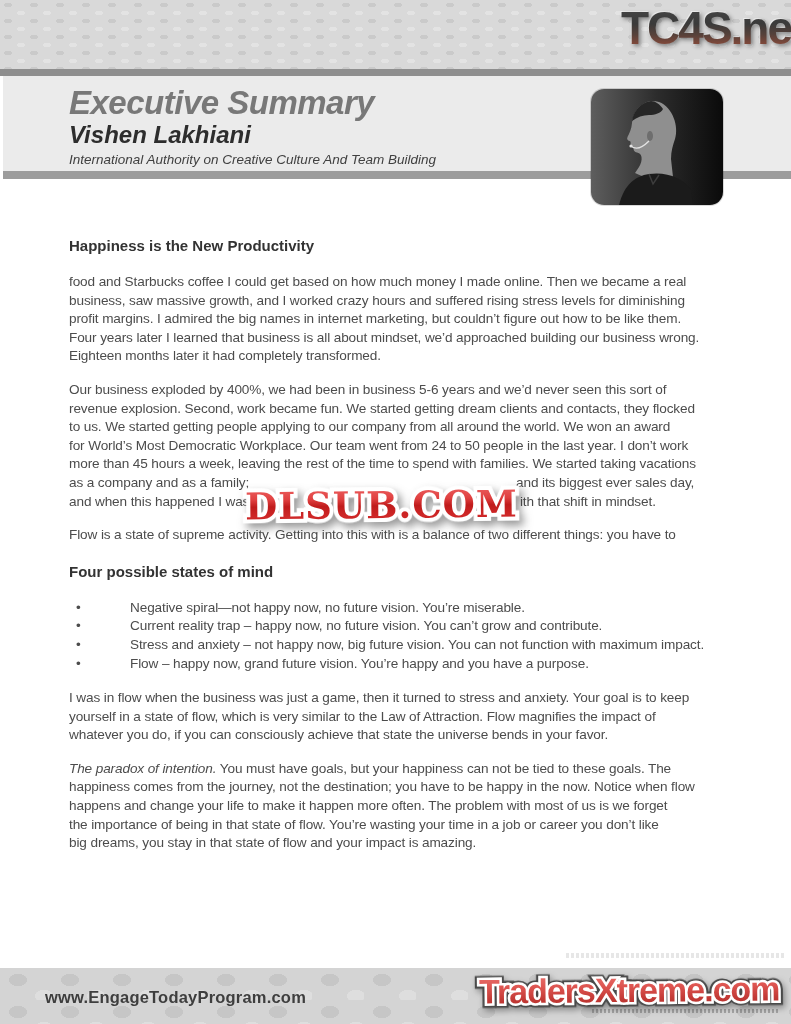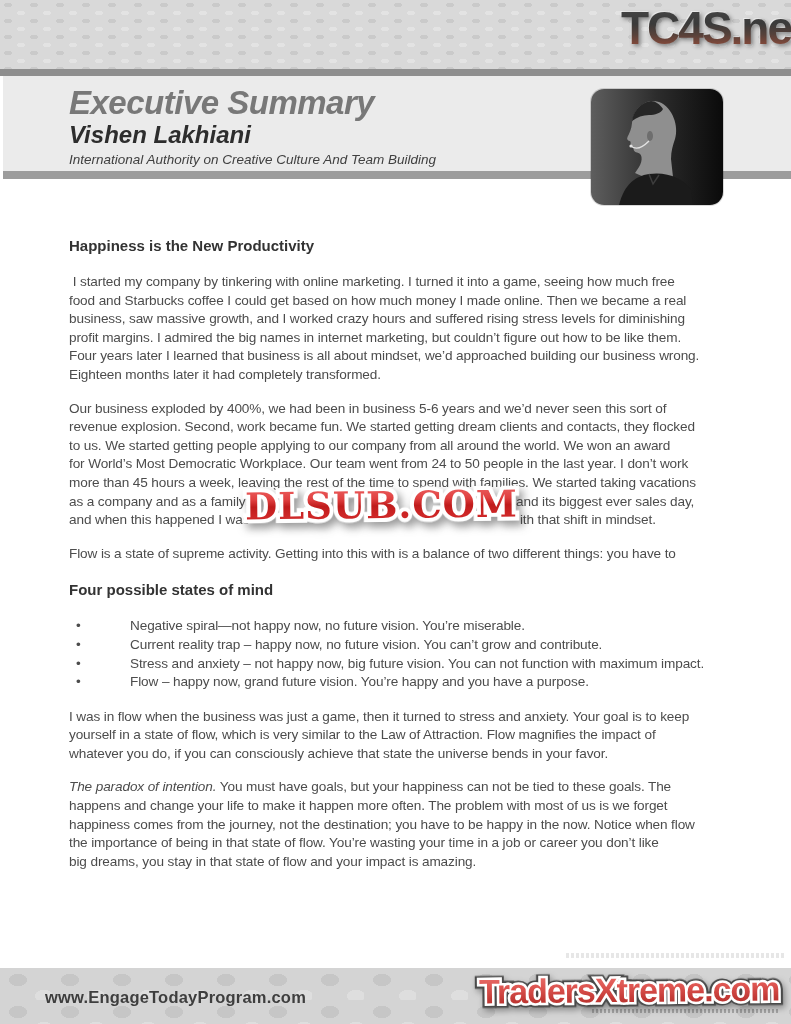--- a/index.html
+++ b/index.html
@@ -159,21 +159,20 @@
       <path d="M58 52 Q47 63 40 57" stroke="#e2e2e2" fill="none" stroke-width="1.4"></path>
       <circle cx="40" cy="57" r="1.6" fill="#e2e2e2"></circle>
       <path d="M28 116 C33 96 44 87 58 85 C76 82.5 92 89 100 101 L102 116 Z" fill="#1b1b1b"></path>
       <path d="M58 85 L62 95 L68 86" stroke="#3d3d3d" fill="none" stroke-width="1.5"></path>
     </svg>
   </figure>
 
   <main class="article">
     <h1 class="h">Happiness is the New Productivity</h1>
     <div class="para">
-        <div class="line"> I started my company by tinkering with online marketing. I turned it into a game, seeing how much free</div>
         <div class="line">food and Starbucks coffee I could get based on how much money I made online. Then we became a real</div>
         <div class="line">business, saw massive growth, and I worked crazy hours and suffered rising stress levels for diminishing</div>
         <div class="line">profit margins. I admired the big names in internet marketing, but couldn’t figure out how to be like them.</div>
         <div class="line">Four years later I learned that business is all about mindset, we’d approached building our business wrong.</div>
         <div class="line">Eighteen months later it had completely transformed.</div>
       </div>
     <div class="para">
         <div class="line">Our business exploded by 400%, we had been in business 5-6 years and we’d never seen this sort of</div>
         <div class="line">revenue explosion. Second, work became fun. We started getting dream clients and contacts, they flocked</div>
         <div class="line">to us. We started getting people applying to our company from all around the world. We won an award</div>
@@ -201,22 +200,22 @@
       </div>
     </div>
     <div class="para">
         <div class="line">I was in flow when the business was just a game, then it turned to stress and anxiety. Your goal is to keep</div>
         <div class="line">yourself in a state of flow, which is very similar to the Law of Attraction. Flow magnifies the impact of</div>
         <div class="line">whatever you do, if you can consciously achieve that state the universe bends in your favor.</div>
       </div>
     <div class="para">
       <div class="line"><span class="ital">The paradox of intention.</span><span> You must have goals, but your happiness can not be tied to these goals. The</span></div>
       <div>
+          <div class="line">happiness comes from the journey, not the destination; you have to be happy in the now. Notice when flow</div>
           <div class="line">happens and change your life to make it happen more often. The problem with most of us is we forget</div>
-          <div class="line">happiness comes from the journey, not the destination; you have to be happy in the now. Notice when flow</div>
           <div class="line">the importance of being in that state of flow. You’re wasting your time in a job or career you don’t like</div>
           <div class="line">big dreams, you stay in that state of flow and your impact is amazing.</div>
         </div>
     </div>
   </main>
 
   <div class="stamp dlsub">
     <span class="dl-outline">DLSUB.COM</span>
     <span class="dl-fill">DLSUB.COM</span>
   </div>

